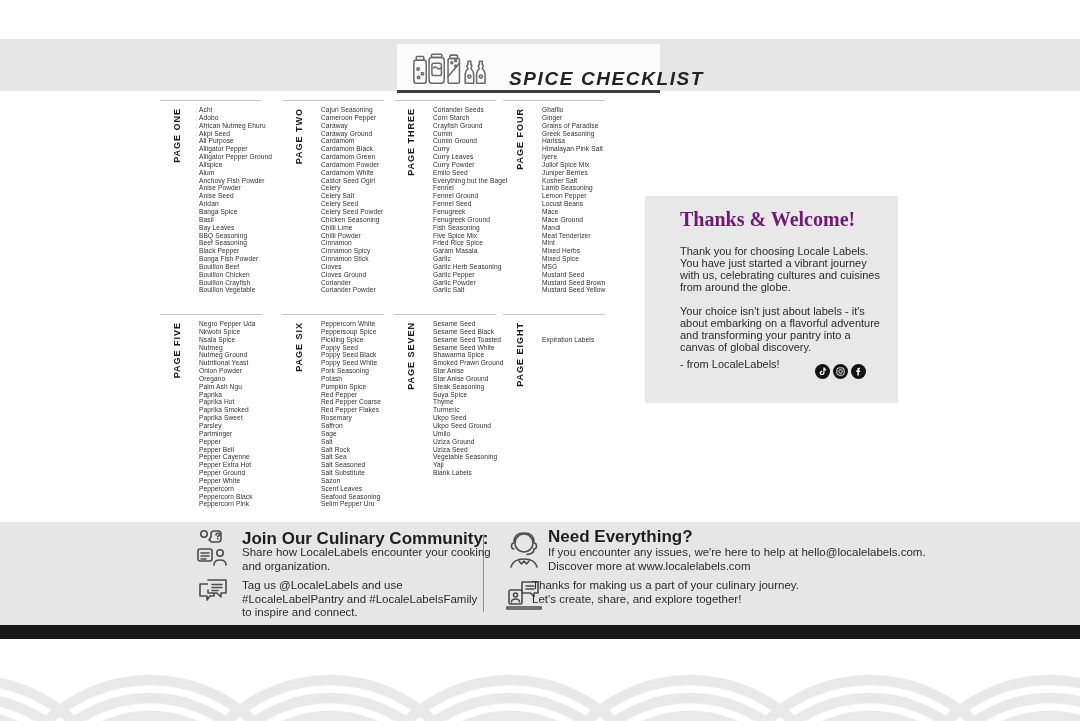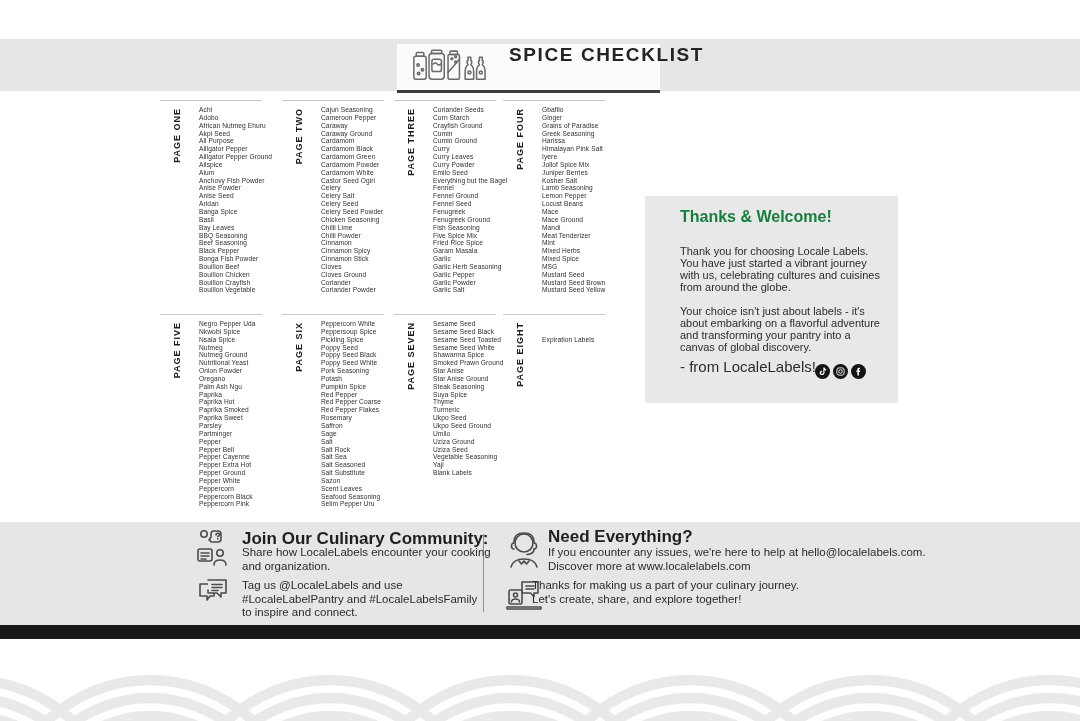--- a/index.html
+++ b/index.html
@@ -9,21 +9,21 @@
     font-family:"Liberation Sans", sans-serif;
     -webkit-font-smoothing:antialiased;
   }
   .abs{position:absolute;}
 
   
   .top-band{left:0;top:39px;width:1080px;height:52px;background:#e6e6e6;}
   .header-box{
     left:397px;top:44px;width:263px;height:49px;background:#fbfbfb;
     border-bottom:3px solid #3d3d3d;box-sizing:border-box;
-    display:flex;align-items:flex-start;
+    display:flex;align-items:flex-end;font-style:italic;
   }
   .jars{margin-left:14px;}
   .header-divider{width:1px;height:36px;background:#6b6b6b;margin-left:10px;}
   .header-title{
     margin-left:12px;font-size:19px;font-weight:700;letter-spacing:1.6px;
     color:#242424;white-space:nowrap;
   }
 
   
   .col{position:absolute;width:102px;border-top:1px solid #c9c9c9;}
@@ -33,25 +33,25 @@
     font-size:9px;font-weight:600;letter-spacing:1px;color:#1c1c1c;white-space:nowrap;
   }
   .items{margin-left:39px;margin-top:5px;}
   .items .li{
     font-size:6.6px;line-height:7.85px;color:#2e2e2e;letter-spacing:.1px;white-space:nowrap;
   }
   .col-eight .items{margin-top:21px;}
 
   
   .welcome-card{left:645px;top:196px;width:253px;height:207px;background:#e8e8e8;}
-  .welcome-title{position:absolute;left:35px;top:12px;font-size:16px;font-weight:700;color:#15803d;}
+  .welcome-title{position:absolute;left:35px;top:12px;font-size:20px;font-weight:700;color:#701a75;font-family:Liberation Serif, serif;}
   .welcome-p{position:absolute;left:35px;width:205px;}
   .welcome-p .line{font-size:11px;line-height:11.9px;color:#2c2c2c;white-space:nowrap;}
   .wp1{top:50px;} .wp2{top:110px;}
-  .signature{position:absolute;left:35px;top:162px;font-size:15px;color:#2c2c2c;}
+  .signature{position:absolute;left:35px;top:162px;font-size:11px;color:#2c2c2c;}
   .socials{position:absolute;left:815px;top:364px;display:flex;gap:3px;}
   .social{width:15px;height:15px;border-radius:50%;background:#141414;display:flex;align-items:center;justify-content:center;}
 
   
   .footer-band{left:0;top:522px;width:1080px;height:103px;background:#e6e6e6;}
   .footer-divider{left:483px;top:534px;width:1px;height:78px;background:#8f8f8f;}
   .f-icon{position:absolute;}
   .f-heading{position:absolute;font-size:17px;font-weight:600;color:#1f1f1f;white-space:nowrap;}
   .f-body{position:absolute;}
   .f-body .line{font-size:11.5px;line-height:13.6px;color:#2b2b2b;white-space:nowrap;}

